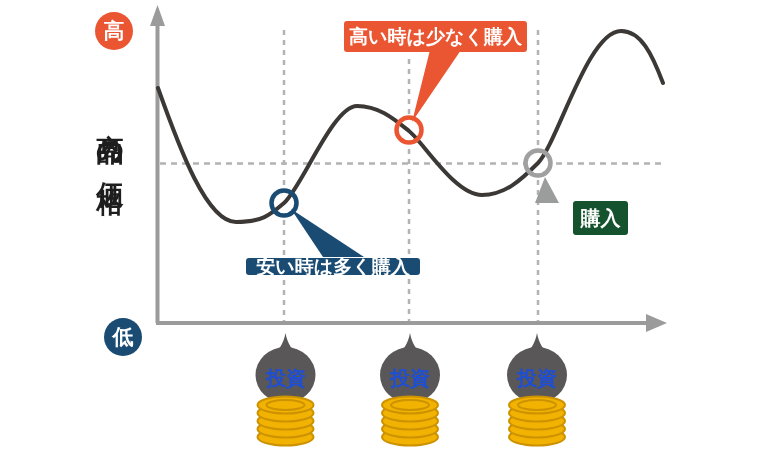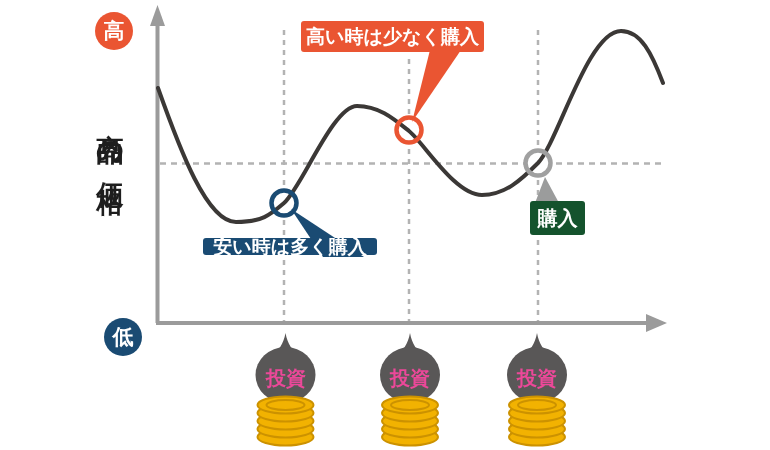--- a/index.html
+++ b/index.html
@@ -15,27 +15,27 @@
   }
   #high-badge{left:95px;top:12px;background:#ea5532;}
   #low-badge{left:104px;top:318px;background:#1a4b73;}
   #y-axis-label{
     left:96px;top:112px;height:186px;writing-mode:vertical-rl;text-orientation:upright;
     font-weight:bold;font-size:27px;color:#1e1e1e;letter-spacing:6px;line-height:1;
     display:flex;align-items:center;
   }
   .callout{
     color:#fff;font-weight:bold;display:flex;align-items:center;justify-content:center;
-    border-radius:3px;white-space:nowrap;
+    border-radius:3px;white-space:nowrap;margin-left:43px;
   }
   #buy-high-callout{left:301px;top:21px;width:183px;height:31px;background:#ea5532;font-size:19px;}
-  #buy-low-callout{left:203px;top:238px;width:174px;height:17px;background:#1a4b73;font-size:19px;}
+  #buy-low-callout{left:203px;top:258px;width:174px;height:17px;background:#1a4b73;font-size:19px;}
   #purchase-callout{left:530px;top:201px;width:55px;height:34px;background:#14532d;font-size:20px;}
   .invest-label{
-    width:64px;top:365px;color:#ec4899;font-weight:bold;font-size:20px;text-align:center;
+    width:64px;top:365px;color:#1d4ed8;font-weight:bold;font-size:20px;text-align:center;
   }
   #invest-label-1{left:254px;}
   #invest-label-2{left:378px;}
   #invest-label-3{left:505px;}
 </style>
 </head>
 <body>
 
 <div id="stage">
 

